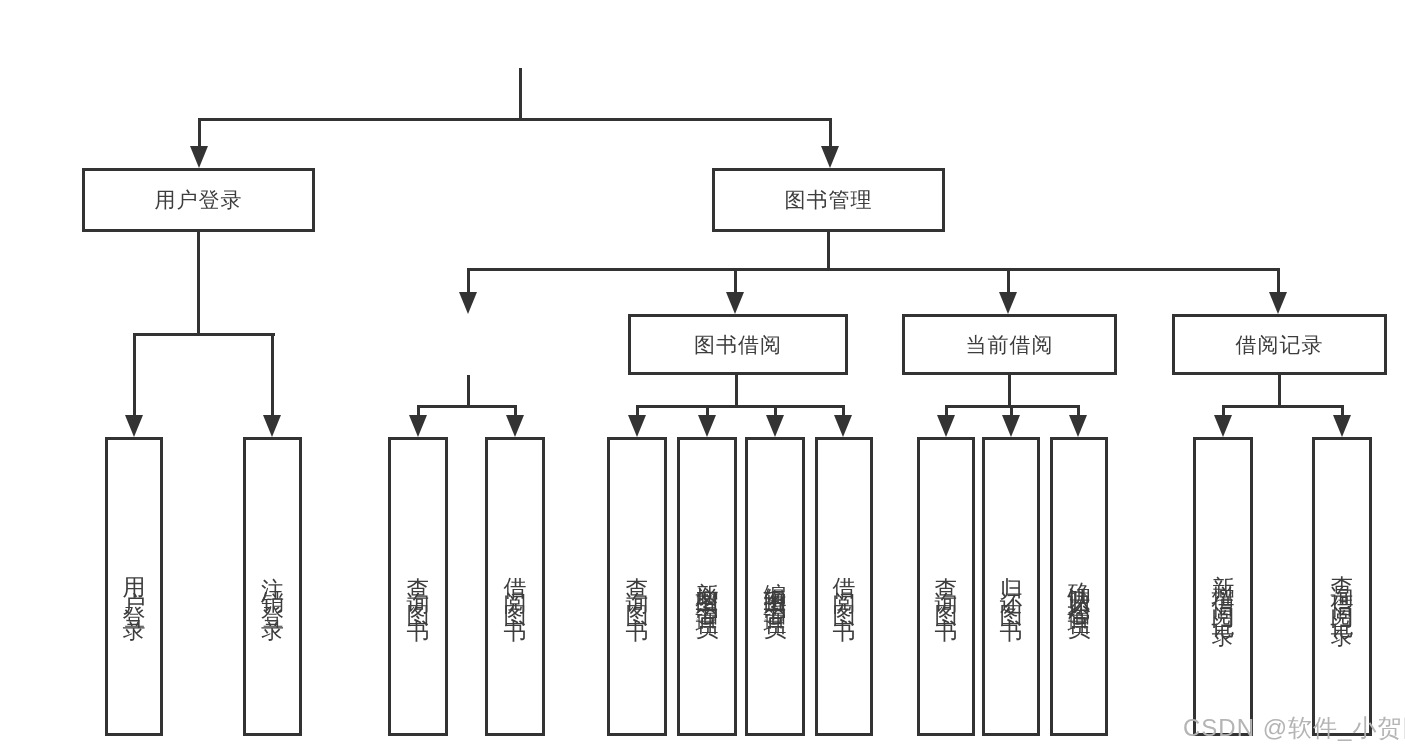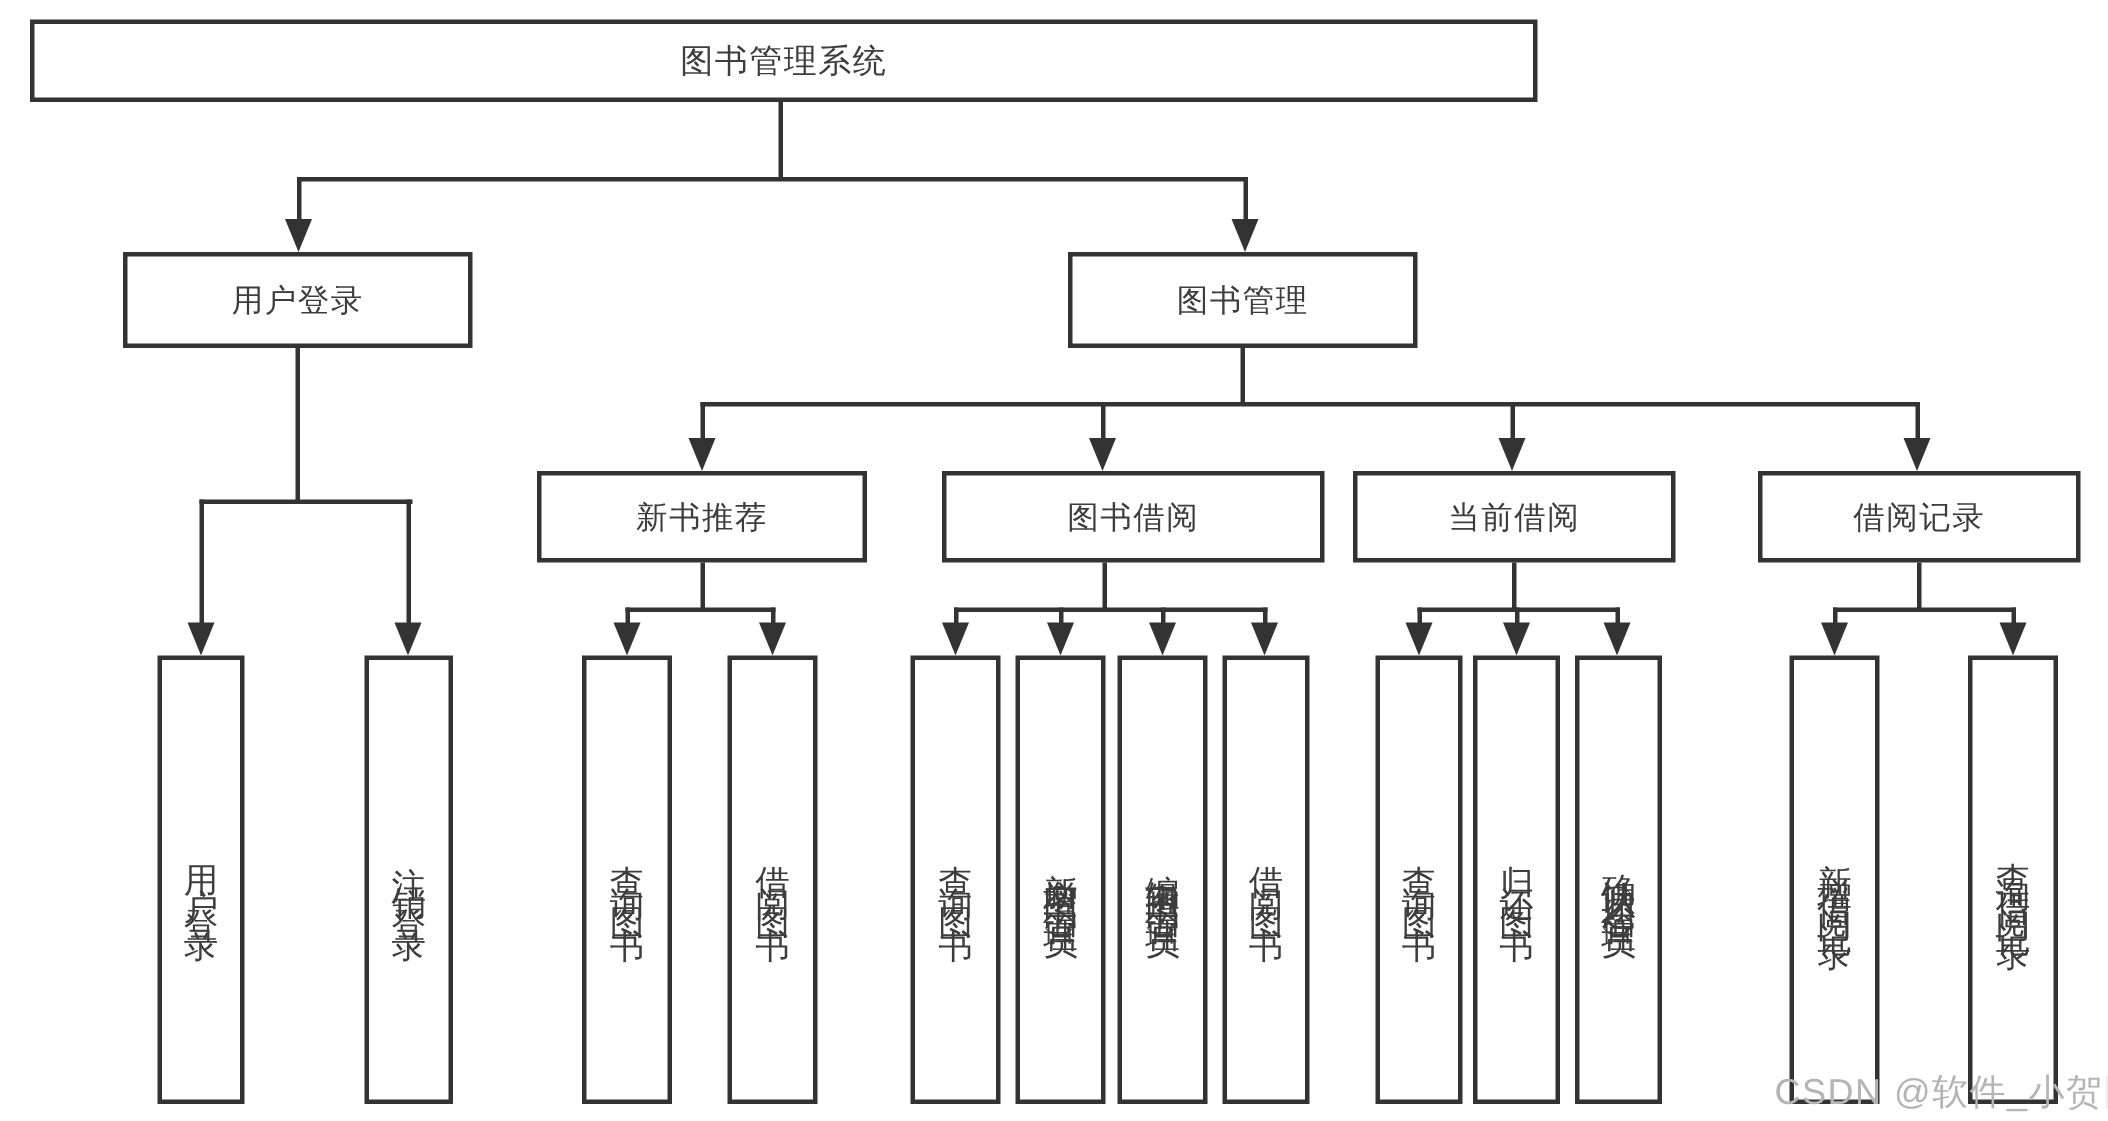--- a/index.html
+++ b/index.html
@@ -42,23 +42,20 @@
     position:absolute;left:1183px;top:712px;
     font-size:24px;color:#b4b4b4;white-space:nowrap;
     letter-spacing:1px;
   }
 </style>
 </head>
 <body>
 
 <div class="stage">
 
-  <div class="box h root" style="left:20px;top:13px;width:1005px;height:55px;">
-    <span>图书管理系统</span>
-  </div>
 
   <div class="line" style="left:519px;top:68px;width:3px;height:52px;"></div>
   <div class="line" style="left:198px;top:118px;width:634px;height:3px;"></div>
   <div class="line" style="left:198px;top:118px;width:3px;height:30px;"></div>
   <div class="arrow" style="left:190px;top:146px;"></div>
   <div class="line" style="left:829px;top:118px;width:3px;height:30px;"></div>
   <div class="arrow" style="left:821px;top:146px;"></div>
 
   <div class="box h" style="left:82px;top:168px;width:233px;height:64px;">
     <span>用户登录</span>
@@ -78,24 +75,21 @@
   <div class="line" style="left:467px;top:268px;width:813px;height:3px;"></div>
   <div class="line" style="left:467px;top:268px;width:3px;height:26px;"></div>
   <div class="arrow" style="left:459px;top:292px;"></div>
   <div class="line" style="left:734px;top:268px;width:3px;height:26px;"></div>
   <div class="arrow" style="left:726px;top:292px;"></div>
   <div class="line" style="left:1007px;top:268px;width:3px;height:26px;"></div>
   <div class="arrow" style="left:999px;top:292px;"></div>
   <div class="line" style="left:1277px;top:268px;width:3px;height:26px;"></div>
   <div class="arrow" style="left:1269px;top:292px;"></div>
 
-  <div class="box h" style="left:358px;top:314px;width:220px;height:61px;">
-    <span>新书推荐</span>
-  </div>
-  <div class="box h" style="left:628px;top:314px;width:255px;height:61px;">
+  <div class="box h" style="left:628px;top:314px;width:220px;height:61px;">
     <span>图书借阅</span>
   </div>
   <div class="box h" style="left:1172px;top:314px;width:215px;height:61px;">
     <span>借阅记录</span>
   </div>
   <div class="box h" style="left:902px;top:314px;width:215px;height:61px;">
     <span>当前借阅</span>
   </div>
 
   <div class="line" style="left:467px;top:375px;width:3px;height:32px;"></div>

